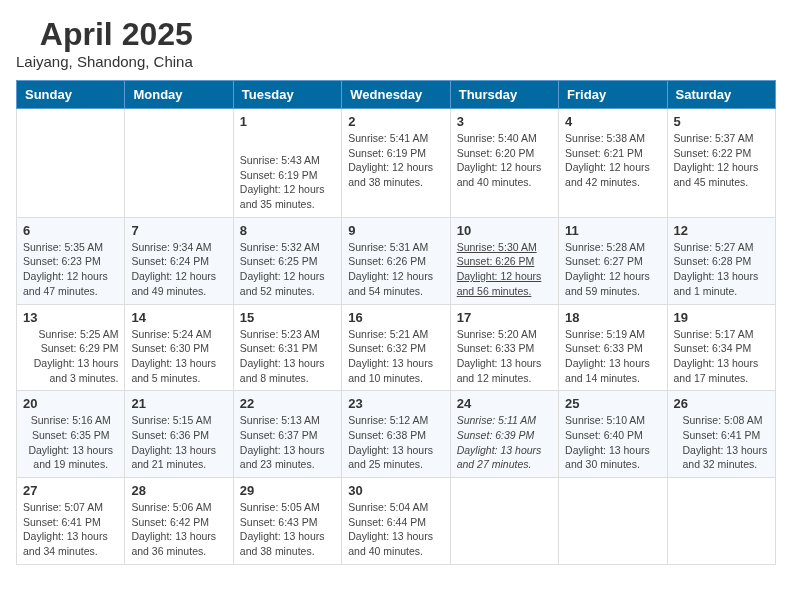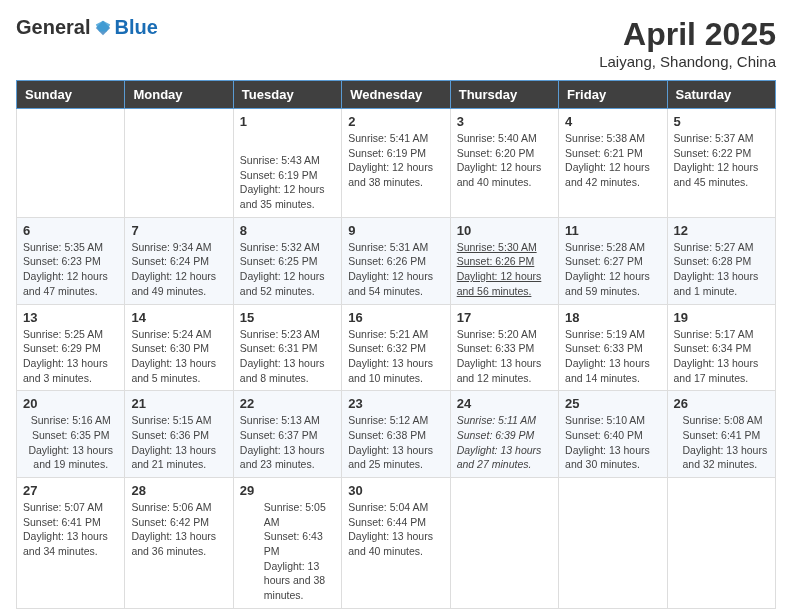--- a/index.html
+++ b/index.html
@@ -47,21 +47,21 @@
     .location {
       font-size: 15px;
       color: #333;
     }
     .calendar {
       width: 100%;
       border-collapse: collapse;
       border: 1px solid #ccc;
     }
     .calendar th {
-      background-color: #404040;
+      background-color: #0369a1;
       color: #fff;
       font-size: 13px;
       font-weight: bold;
       text-align: left;
       padding: 6px 8px;
       border: 1px solid #5a9bd4;
     }
     .calendar td {
       vertical-align: top;
       border: 1px solid #ddd;
@@ -88,28 +88,20 @@
       line-height: 1.4;
     }
     .empty-cell {
       background: #fff !important;
     }
   </style>
 </head>
 <body>
 
 <div class="header-area">
-  <div class="logo">
-    <span class="logo-text-general">General</span>
-    <svg class="logo-icon" viewBox="0 0 20 20" xmlns="http://www.w3.org/2000/svg">
-      <polygon points="10,2 18,10 10,18 2,10" fill="#1a6db5" opacity="0.7"></polygon>
-      <polygon points="10,2 18,6 14,14 6,14 2,6" fill="#3a9bd5" opacity="0.8"></polygon>
-    </svg>
-    <span class="logo-text-blue">Blue</span>
-  </div>
   <div class="title-area">
     <div class="month-title">April 2025</div>
     <div class="location">Laiyang, Shandong, China</div>
   </div>
 </div>
 
 <table class="calendar">
   <thead>
     <tr>
     <th>Sunday</th>
@@ -196,21 +188,21 @@
         <td>
           <span class="day-number">12</span>
           <div class="day-info" style="white-space: pre-line;">Sunrise: 5:27 AM
 Sunset: 6:28 PM
 Daylight: 13 hours and 1 minute.</div>
         </td>
       </tr>
       <tr>
         <td>
           <span class="day-number">13</span>
-          <div class="day-info" style="white-space: pre-line;">Sunrise: 5:25 AM
+          <div class="day-info" style="white-space: pre-line; text-align: right;">Sunrise: 5:25 AM
 Sunset: 6:29 PM
 Daylight: 13 hours and 3 minutes.</div>
         </td>
         <td>
           <span class="day-number">14</span>
           <div class="day-info" style="white-space: pre-line;">Sunrise: 5:24 AM
 Sunset: 6:30 PM
 Daylight: 13 hours and 5 minutes.</div>
         </td>
         <td>
@@ -296,21 +288,21 @@
 Daylight: 13 hours and 34 minutes.</div>
         </td>
         <td>
           <span class="day-number">28</span>
           <div class="day-info" style="white-space: pre-line;">Sunrise: 5:06 AM
 Sunset: 6:42 PM
 Daylight: 13 hours and 36 minutes.</div>
         </td>
         <td>
           <span class="day-number">29</span>
-          <div class="day-info" style="white-space: pre-line; margin-left: 24px;">Sunrise: 5:05 AM
+          <div class="day-info" style="white-space: pre-line;">Sunrise: 5:05 AM
 Sunset: 6:43 PM
 Daylight: 13 hours and 38 minutes.</div>
         </td>
         <td>
           <span class="day-number">30</span>
           <div class="day-info" style="white-space: pre-line;">Sunrise: 5:04 AM
 Sunset: 6:44 PM
 Daylight: 13 hours and 40 minutes.</div>
         </td>
         <td class="empty-cell"></td>

